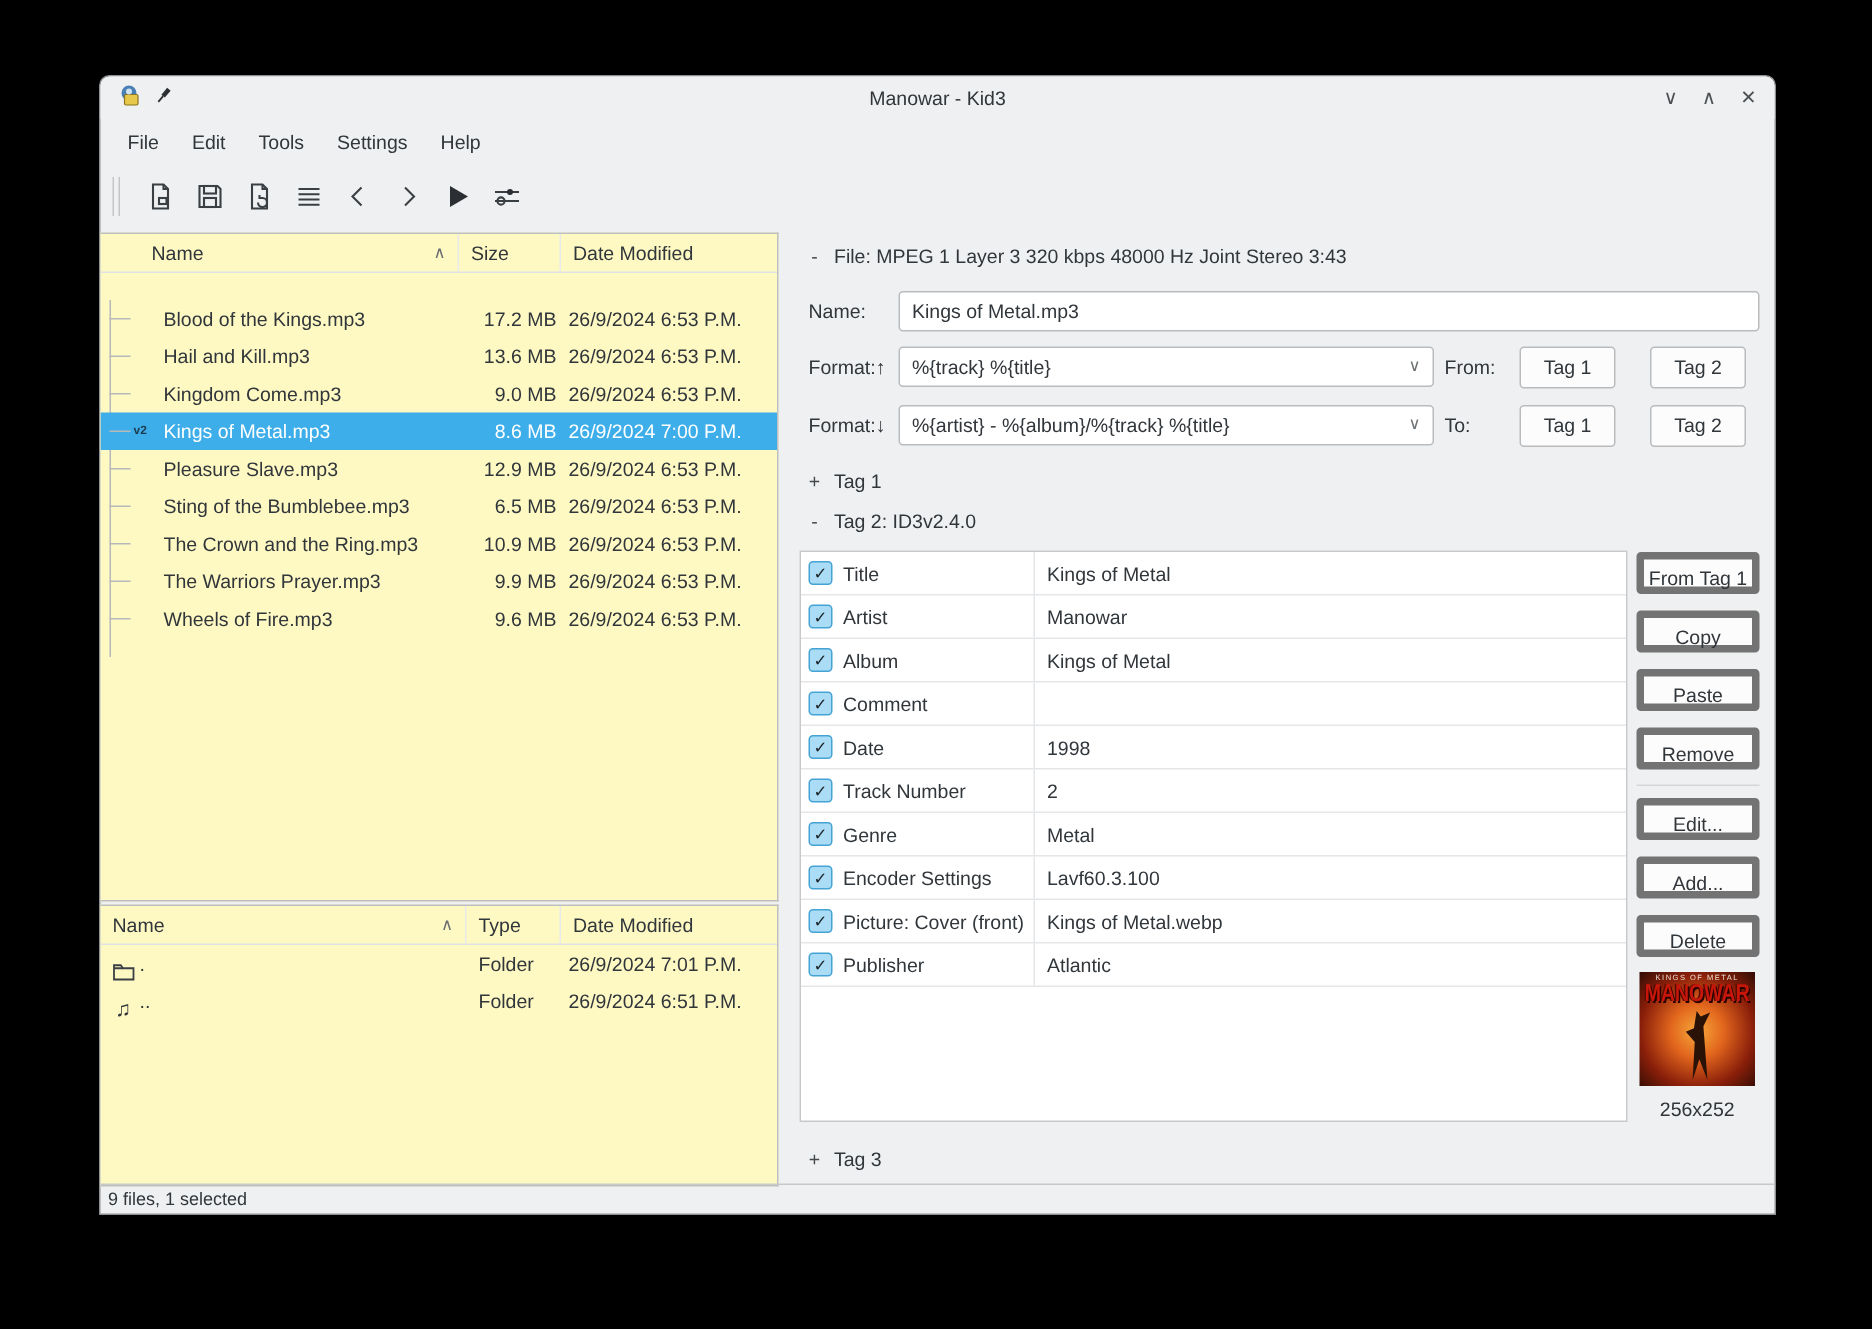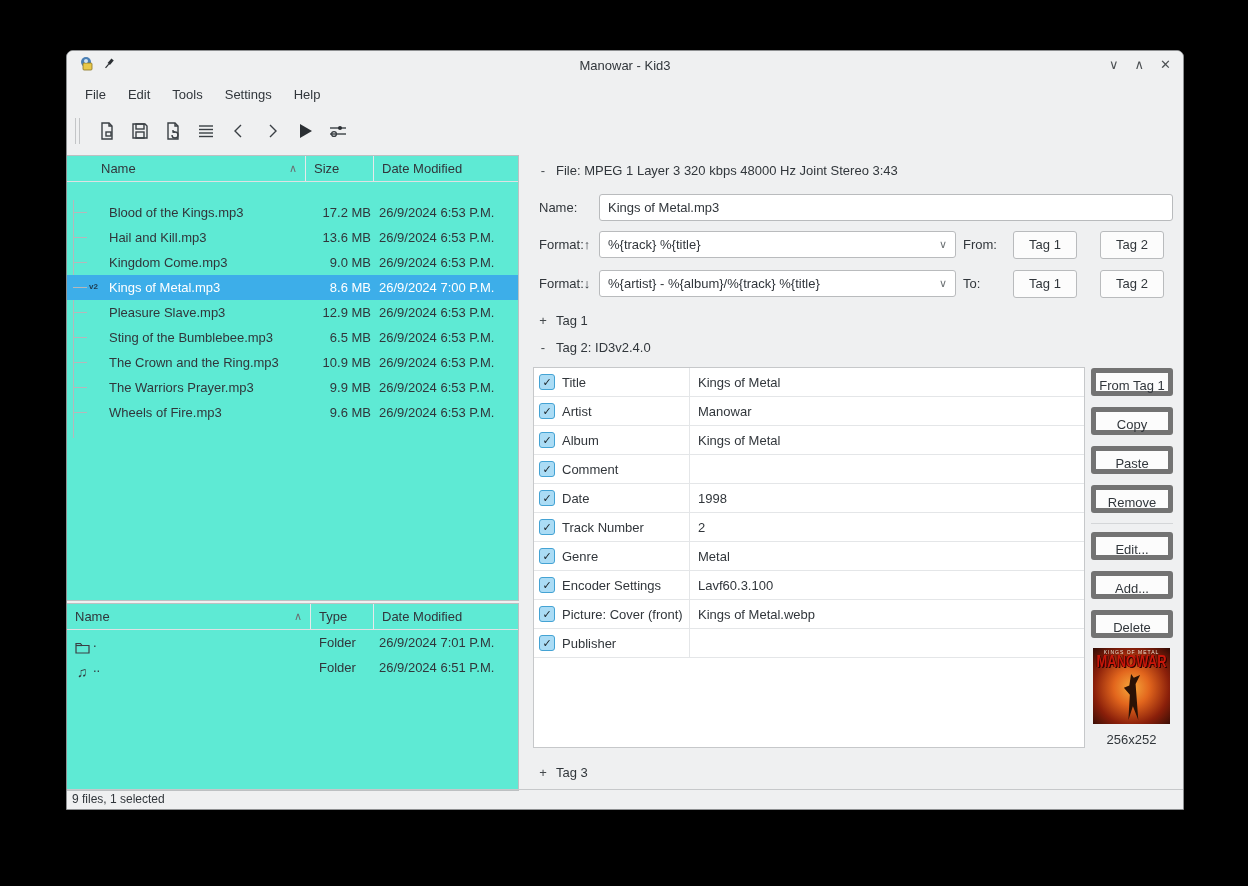--- a/index.html
+++ b/index.html
@@ -17,21 +17,21 @@
   .tb-ctl { color:#4d5154; font-size:13px; line-height:28px; cursor:default; }
   
   .menubar { display:flex; align-items:center; height:30px; padding:0 8px; gap:2px; }
   .menu-item { padding:3px 10px; border-radius:3px; font-size:13px; }
   
   .toolbar { height:44px; display:flex; align-items:center; padding:0 4px; }
   .tb-handle { width:5px; height:26px; border-left:1px solid #c3c5c7; border-right:1px solid #c3c5c7; margin:0 10px 0 4px; }
   .tool-btn { width:33px; height:32px; display:flex; align-items:center; justify-content:center; border-radius:3px; }
   .tool-btn svg { stroke:#3a3f44; fill:none; stroke-width:1.4; }
   
-  .panel-list { position:absolute; left:0; width:452px; background:#5eead4;
+  .panel-list { position:absolute; left:0; width:452px; background:#fef9c3;
                 border:1px solid #bdc0c2; border-left:none; font-size:13px; overflow:hidden; }
   .top-list { top:104px; height:446px; }
   .bottom-list { top:552px; height:188px; }
   .list-header { display:flex; height:26px; align-items:center; border-bottom:1px solid #dfe1e3; }
   .hcell { display:flex; align-items:center; height:100%; padding-left:8px; border-right:1px solid #e7e9ea; color:#31363b; }
   .hcell:last-child { border-right:none; }
   .hc-name { width:239px; justify-content:space-between; padding-right:8px; padding-left:34px; }
   .hc-name2 { width:244px; justify-content:space-between; padding-right:8px; padding-left:8px; }
   .hc-size { width:68px; }
   .hc-type { width:63px; }
@@ -381,20 +381,21 @@
             <span class="checkbox">✓</span>
             <span>Picture: Cover (front)</span>
           </div>
         <div class="t-value">Kings of Metal.webp</div>
       </div>
       <div class="t-row">
         <div class="t-label">
             <span class="checkbox">✓</span>
             <span>Publisher</span>
           </div>
+        <div class="t-value">Atlantic</div>
       </div>
     </div>
 
     <div class="side-btn" style="top:215px;">From Tag 1</div>
     <div class="side-btn" style="top:254px;">Copy</div>
     <div class="side-btn" style="top:293px;">Paste</div>
     <div class="side-btn" style="top:332px;">Remove</div>
     <div class="side-sep" style="top:370px;"></div>
     <div class="side-btn" style="top:379px;">Edit...</div>
     <div class="side-btn" style="top:418px;">Add...</div>

